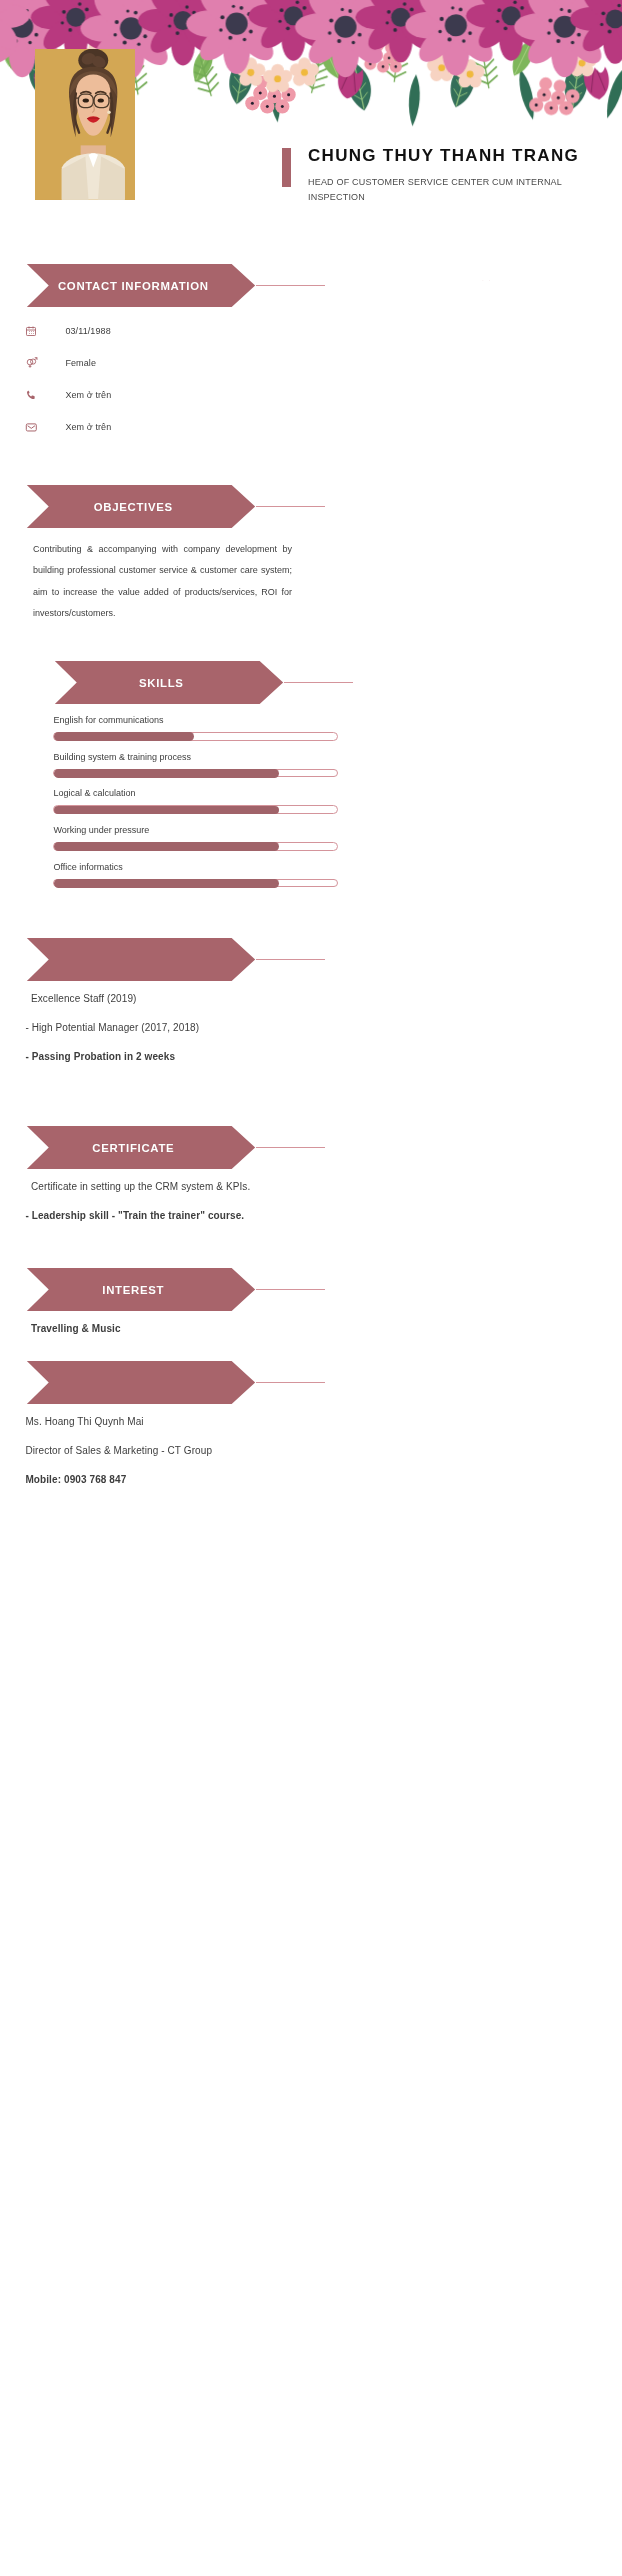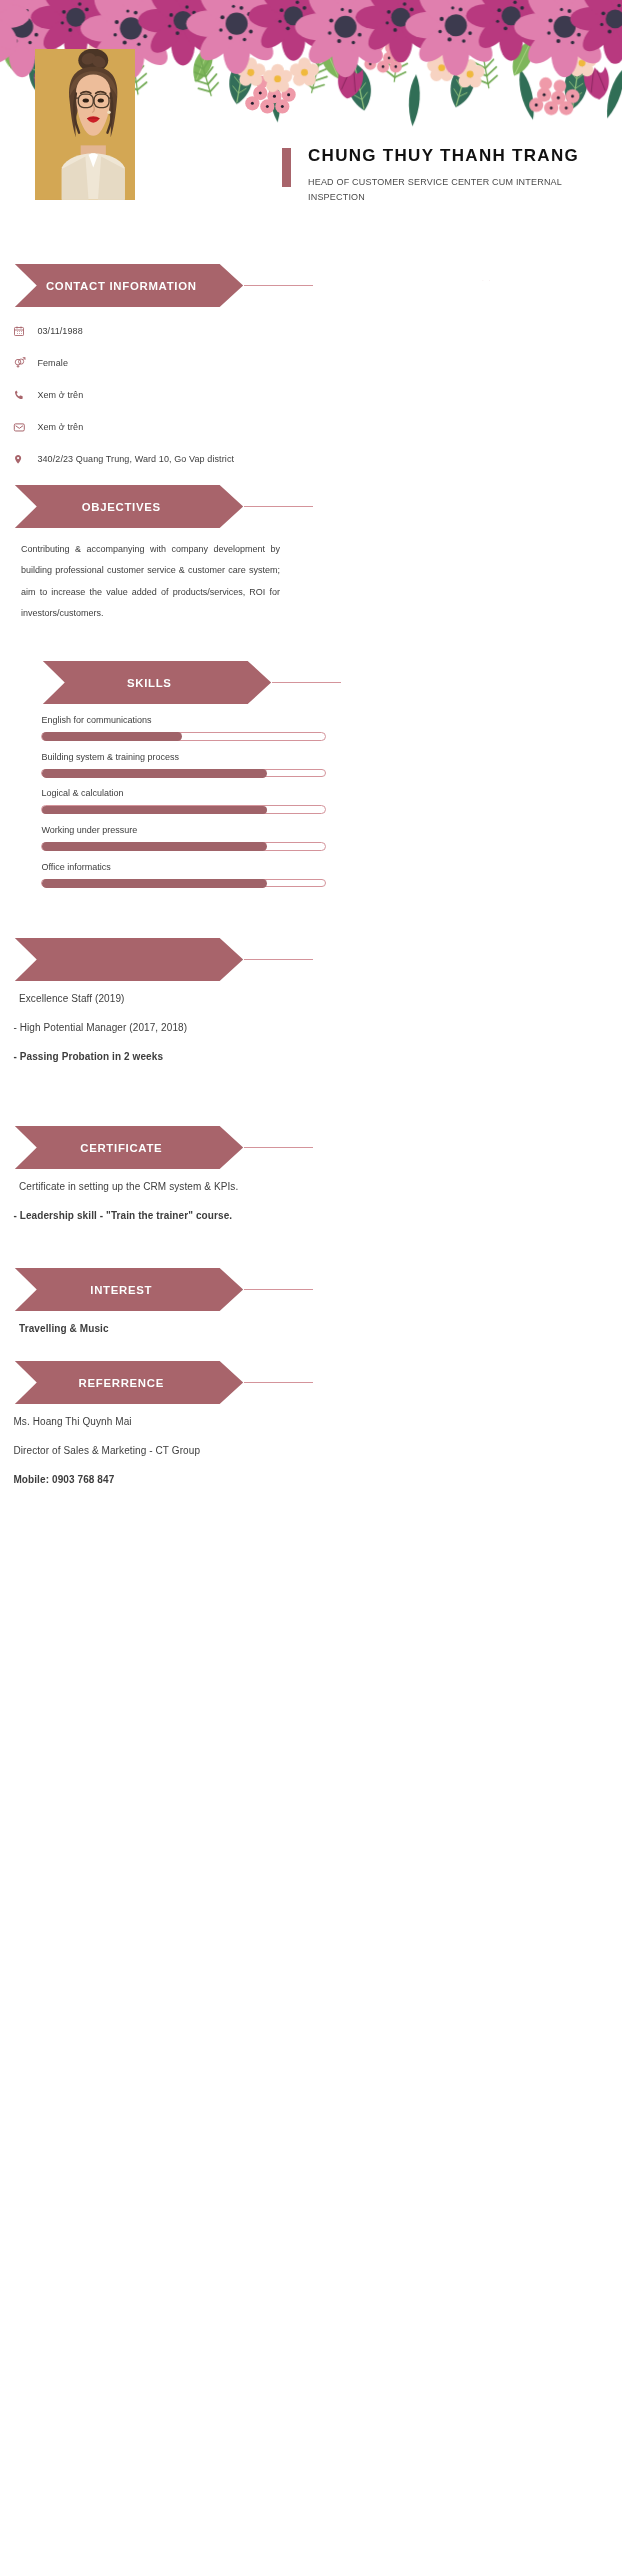--- a/index.html
+++ b/index.html
@@ -46,21 +46,21 @@
   }
 
   
   .faint-mark{
     position:absolute; left:482px; top:277px;
     font-size:5.5px; color:#dba9ad; letter-spacing:1.6px;
     opacity:.55;
   }
 
   
-  .section{ position:absolute; left:0; width:598px; }
+  .section{ position:absolute; left:12px; width:598px; }
   .banner-wrap{ position:relative; height:43px; }
   .banner{
     position:absolute; left:14px; top:0; width:230px; height:43px;
   }
   .banner svg{ display:block; width:230px; height:43px; }
   .banner-label{
     position:absolute; left:0; top:0; width:230px; height:43px;
     display:flex; align-items:center; justify-content:center;
     color:#fff; font-size:11.4px; font-weight:bold; letter-spacing:0.7px;
     padding-left:12.6px;
@@ -74,21 +74,21 @@
   
   .contact-list{ position:relative; margin-top:8px; }
   .contact-row{
     display:flex; align-items:center; height:32px; padding-left:13.4px;
   }
   .contact-icon{
     width:24px; flex:0 0 24px; display:flex; align-items:center;
     justify-content:flex-start; color:#a8646b;
   }
   .contact-icon svg{ display:block; }
-  .contact-text{ font-size:9px; color:#3d3d3d; letter-spacing:0.1px; }
+  .contact-text{ font-size:9px; color:#3d3d3d; letter-spacing:0.1px;margin-left:16px; }
 
   
   .body-text{
     padding-left:21px; padding-right:318px; margin-top:11px;
     font-size:9px; line-height:2.38; color:#3d3d3d;
     text-align:justify;
   }
   .list-line{
     padding-left:13.4px; font-size:10px; line-height:1; color:#3d3d3d;
     letter-spacing:0.1px;
@@ -397,29 +397,20 @@
     <div class="contact-row">
       <span class="contact-icon">
         <svg width="12.6" height="12.6" viewBox="0 0 24 24" fill="none" stroke="#a8646b" stroke-width="1.9">
           <rect x="2.5" y="5.5" width="19" height="13.5" rx="2.5"></rect>
           <path d="M5 9 L12 14 L19 9"></path>
         </svg>
       </span>
       <span class="contact-text">Xem ở trên</span>
     </div>
 
-    <div class="contact-row">
-      <span class="contact-icon">
-        <svg width="10.2" height="12.6" viewBox="0 0 24 24" fill="#a8646b">
-          <path d="M12 1.8c-4 0-7.2 3.2-7.2 7.2 0 5.4 7.2 13.2 7.2 13.2s7.2-7.8 7.2-13.2c0-4-3.2-7.2-7.2-7.2z"></path>
-          <circle cx="12" cy="9" r="2.7" fill="#ffffff"></circle>
-        </svg>
-      </span>
-      <span class="contact-text">340/2/23 Quang Trung, Ward 10, Go Vap district</span>
-    </div>
   </div>
 </div>
 
 <div class="section" style="top:485px;">
   <div class="banner-wrap">
     <div class="banner">
       <svg viewBox="0 0 292 55" xmlns="http://www.w3.org/2000/svg">
         <path d="M0,0 L262,0 L292,27.5 L262,55 L0,55 L28,27.5 Z" fill="#a8646b"></path>
       </svg>
     </div>
@@ -521,21 +512,20 @@
   </div>
 </div>
 
 <div class="section" style="top:1361px;">
   <div class="banner-wrap">
     <div class="banner">
       <svg viewBox="0 0 292 55" xmlns="http://www.w3.org/2000/svg">
         <path d="M0,0 L262,0 L292,27.5 L262,55 L0,55 L28,27.5 Z" fill="#a8646b"></path>
       </svg>
     </div>
-    <div class="banner-label">REFERRENCE</div>
     <div class="banner-line"></div>
   </div>
   <div class="list-block">
     <div class="list-line">Ms. Hoang Thi Quynh Mai</div>
     <div class="list-line">Director of Sales &amp; Marketing - CT Group</div>
     <div class="list-line">Mobile: 0903 768 847</div>
   </div>
 </div>
 
 

